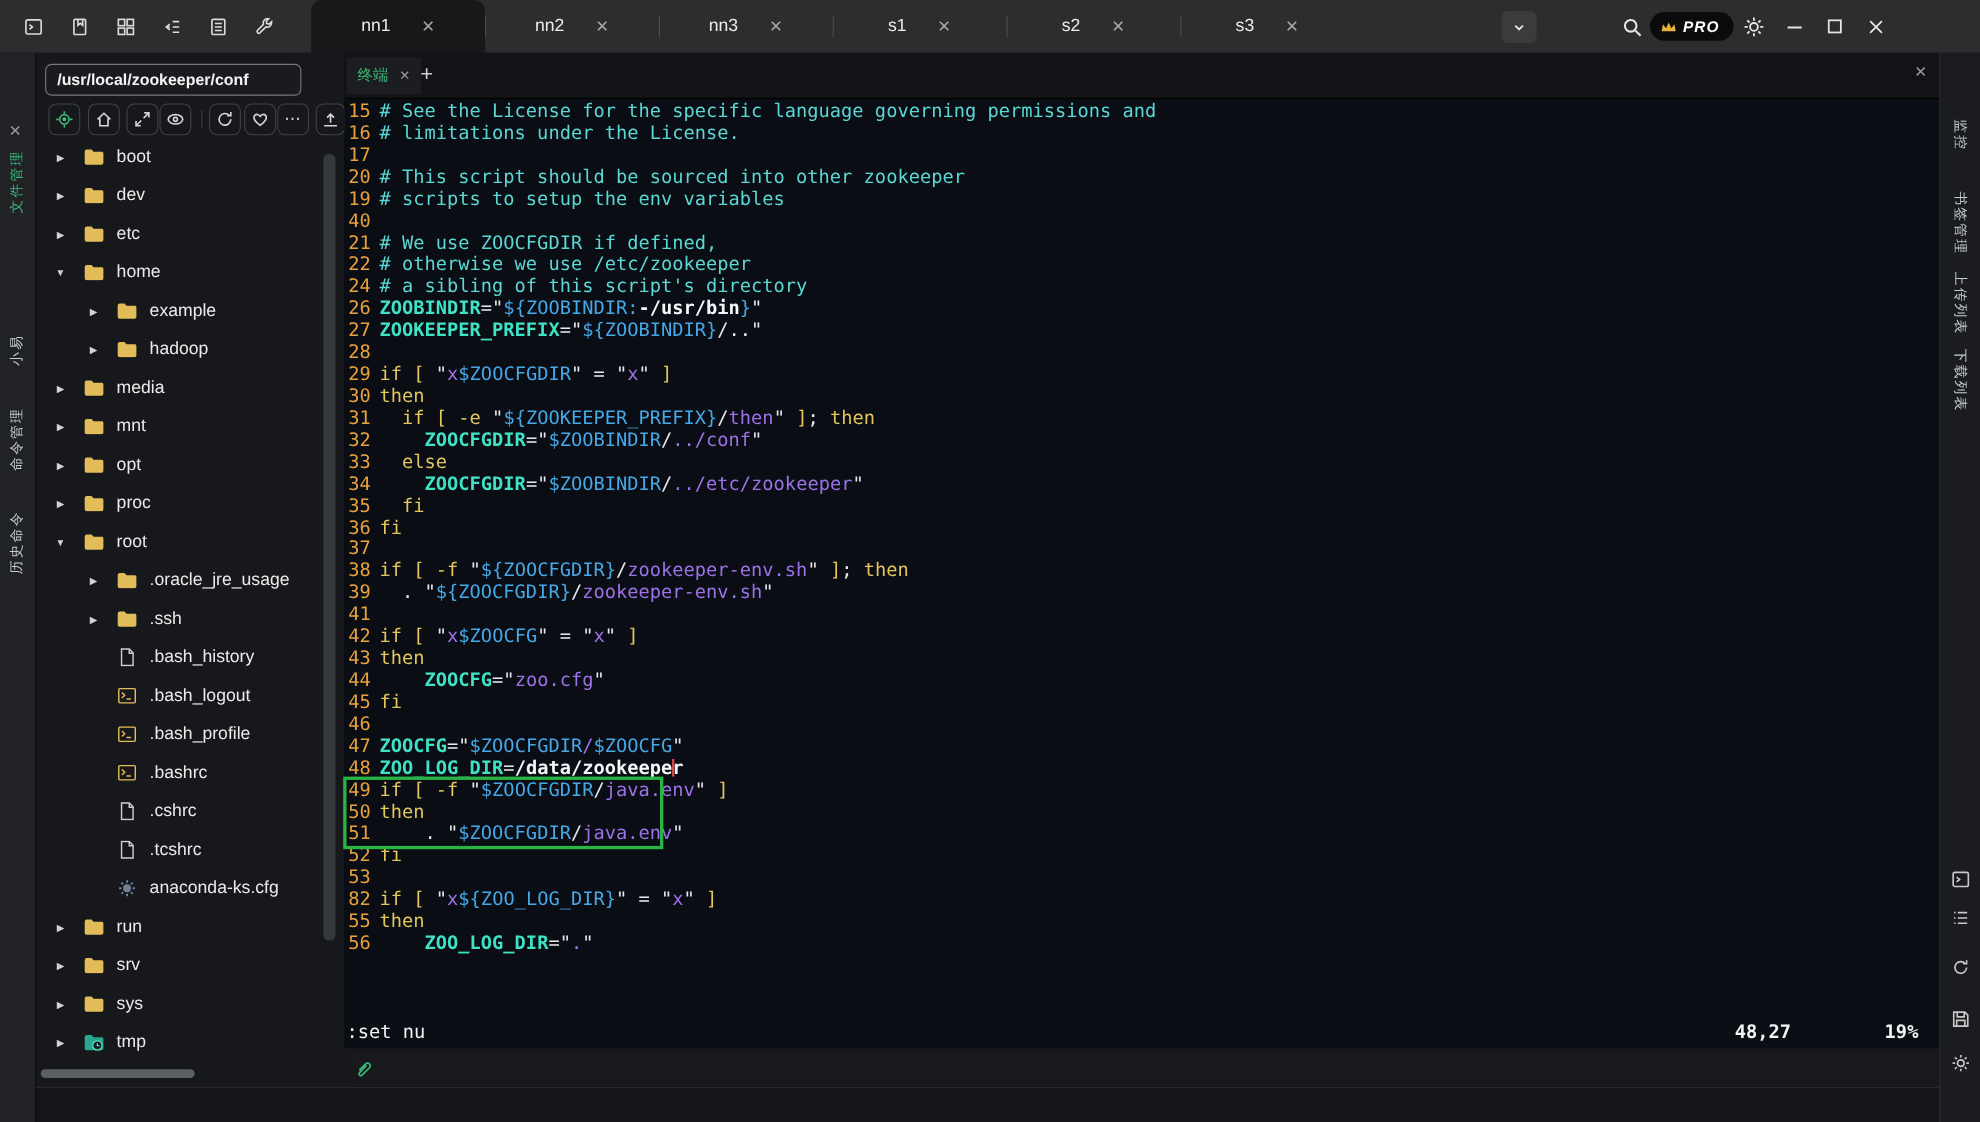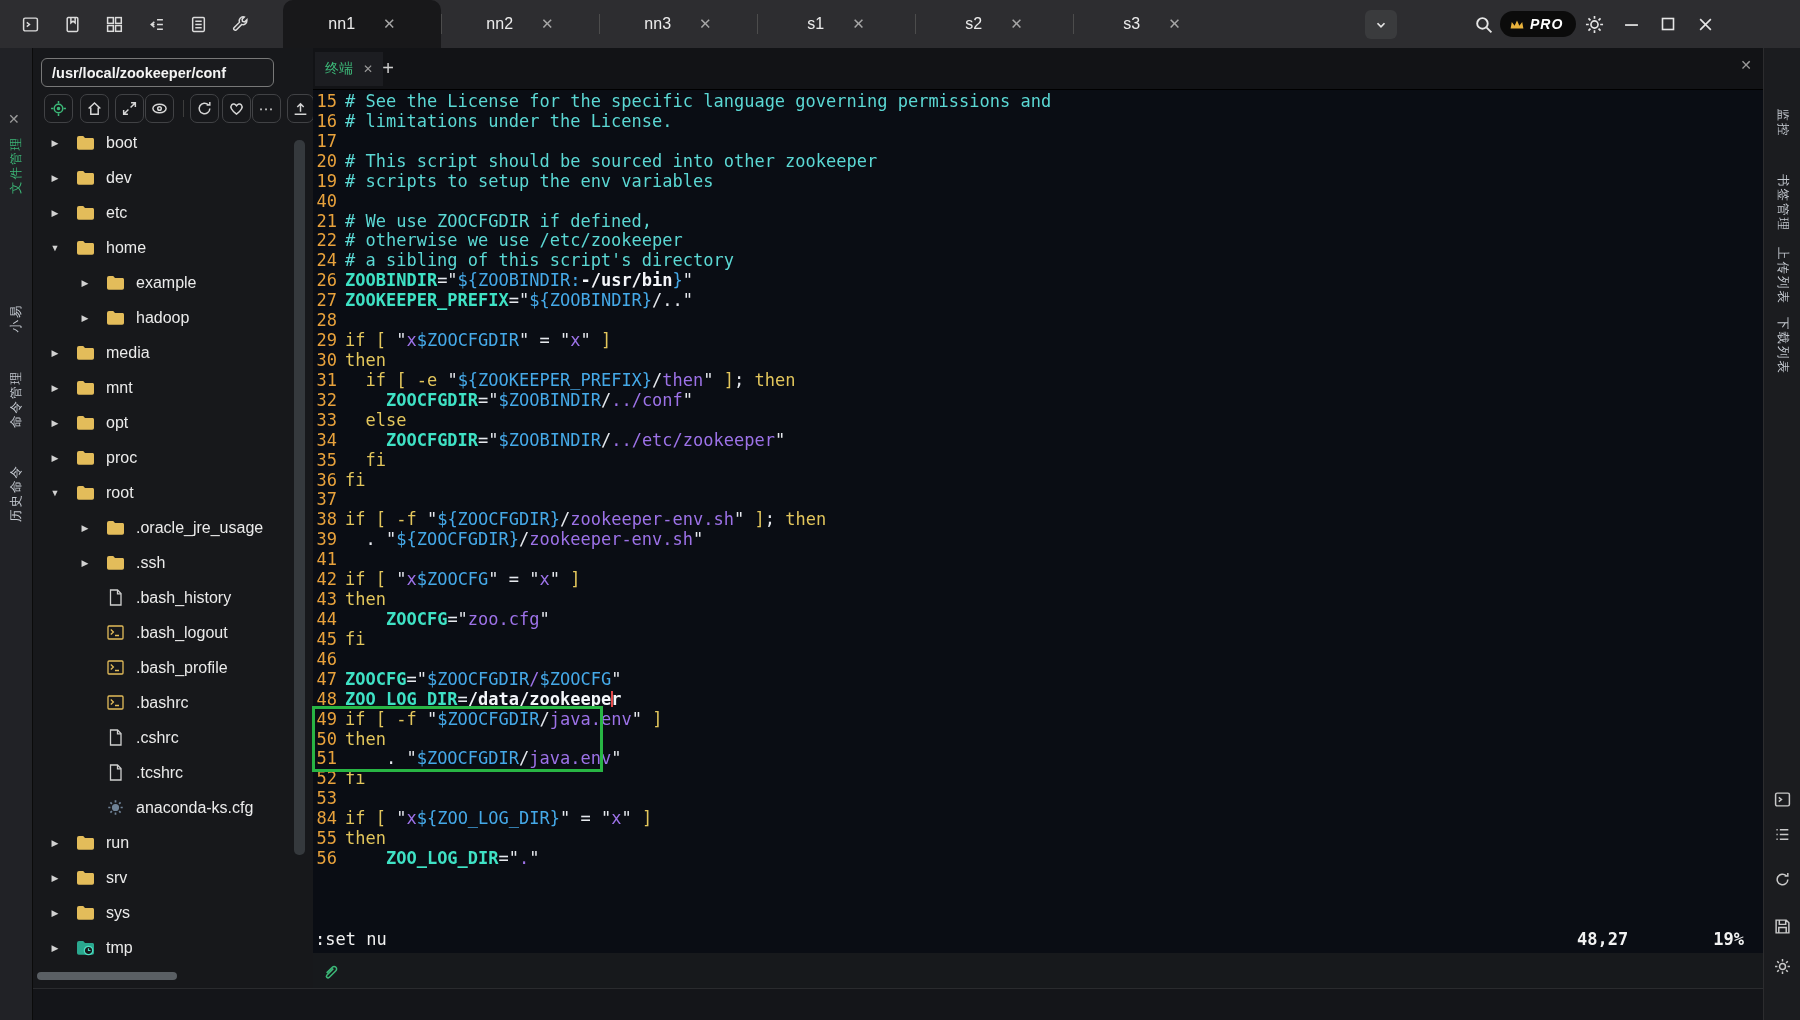--- a/index.html
+++ b/index.html
@@ -534,21 +534,21 @@
     <div class="cl"><span class="ln">44</span><span class="w">    </span><span class="v">ZOOCFG</span><span class="w">="</span><span class="s">zoo.cfg</span><span class="w">"</span></div>
     <div class="cl"><span class="ln">45</span><span class="k">fi</span></div>
     <div class="cl"><span class="ln">46</span></div>
     <div class="cl"><span class="ln">47</span><span class="v">ZOOCFG</span><span class="w">="</span><span class="r">$ZOOCFGDIR</span><span class="s">/</span><span class="r">$ZOOCFG</span><span class="w">"</span></div>
     <div class="cl"><span class="ln">48</span><span class="v">ZOO_LOG_DIR</span><span class="w">=</span><span class="b">/data/zookeepe</span><span class="cur"></span><span class="b">r</span></div>
     <div class="cl"><span class="ln">49</span><span class="k">if [ -f </span><span class="w">"</span><span class="r">$ZOOCFGDIR</span><span class="w">/</span><span class="s">java.env</span><span class="w">"</span><span class="k"> ]</span></div>
     <div class="cl"><span class="ln">50</span><span class="k">then</span></div>
     <div class="cl"><span class="ln">51</span><span class="w">    . "</span><span class="r">$ZOOCFGDIR</span><span class="w">/</span><span class="s">java.env</span><span class="w">"</span></div>
     <div class="cl"><span class="ln">52</span><span class="k">fi</span></div>
     <div class="cl"><span class="ln">53</span></div>
-    <div class="cl"><span class="ln">84</span><span class="k">if [ </span><span class="w">"</span><span class="s">x</span><span class="r">${ZOO_LOG_DIR}</span><span class="w">" = "</span><span class="s">x</span><span class="w">"</span><span class="k"> ]</span></div>
+    <div class="cl"><span class="ln">82</span><span class="k">if [ </span><span class="w">"</span><span class="s">x</span><span class="r">${ZOO_LOG_DIR}</span><span class="w">" = "</span><span class="s">x</span><span class="w">"</span><span class="k"> ]</span></div>
     <div class="cl"><span class="ln">55</span><span class="k">then</span></div>
     <div class="cl"><span class="ln">56</span><span class="w">    </span><span class="v">ZOO_LOG_DIR</span><span class="w">="</span><span class="s">.</span><span class="w">"</span></div>
   </div>
 <div id="hlbox"></div>
 <div id="statusline">
   <span id="cmdline">:set nu</span>
   <span id="cursor-pos">48,27</span>
   <span id="scroll-pct">19%</span>
 </div>
 

